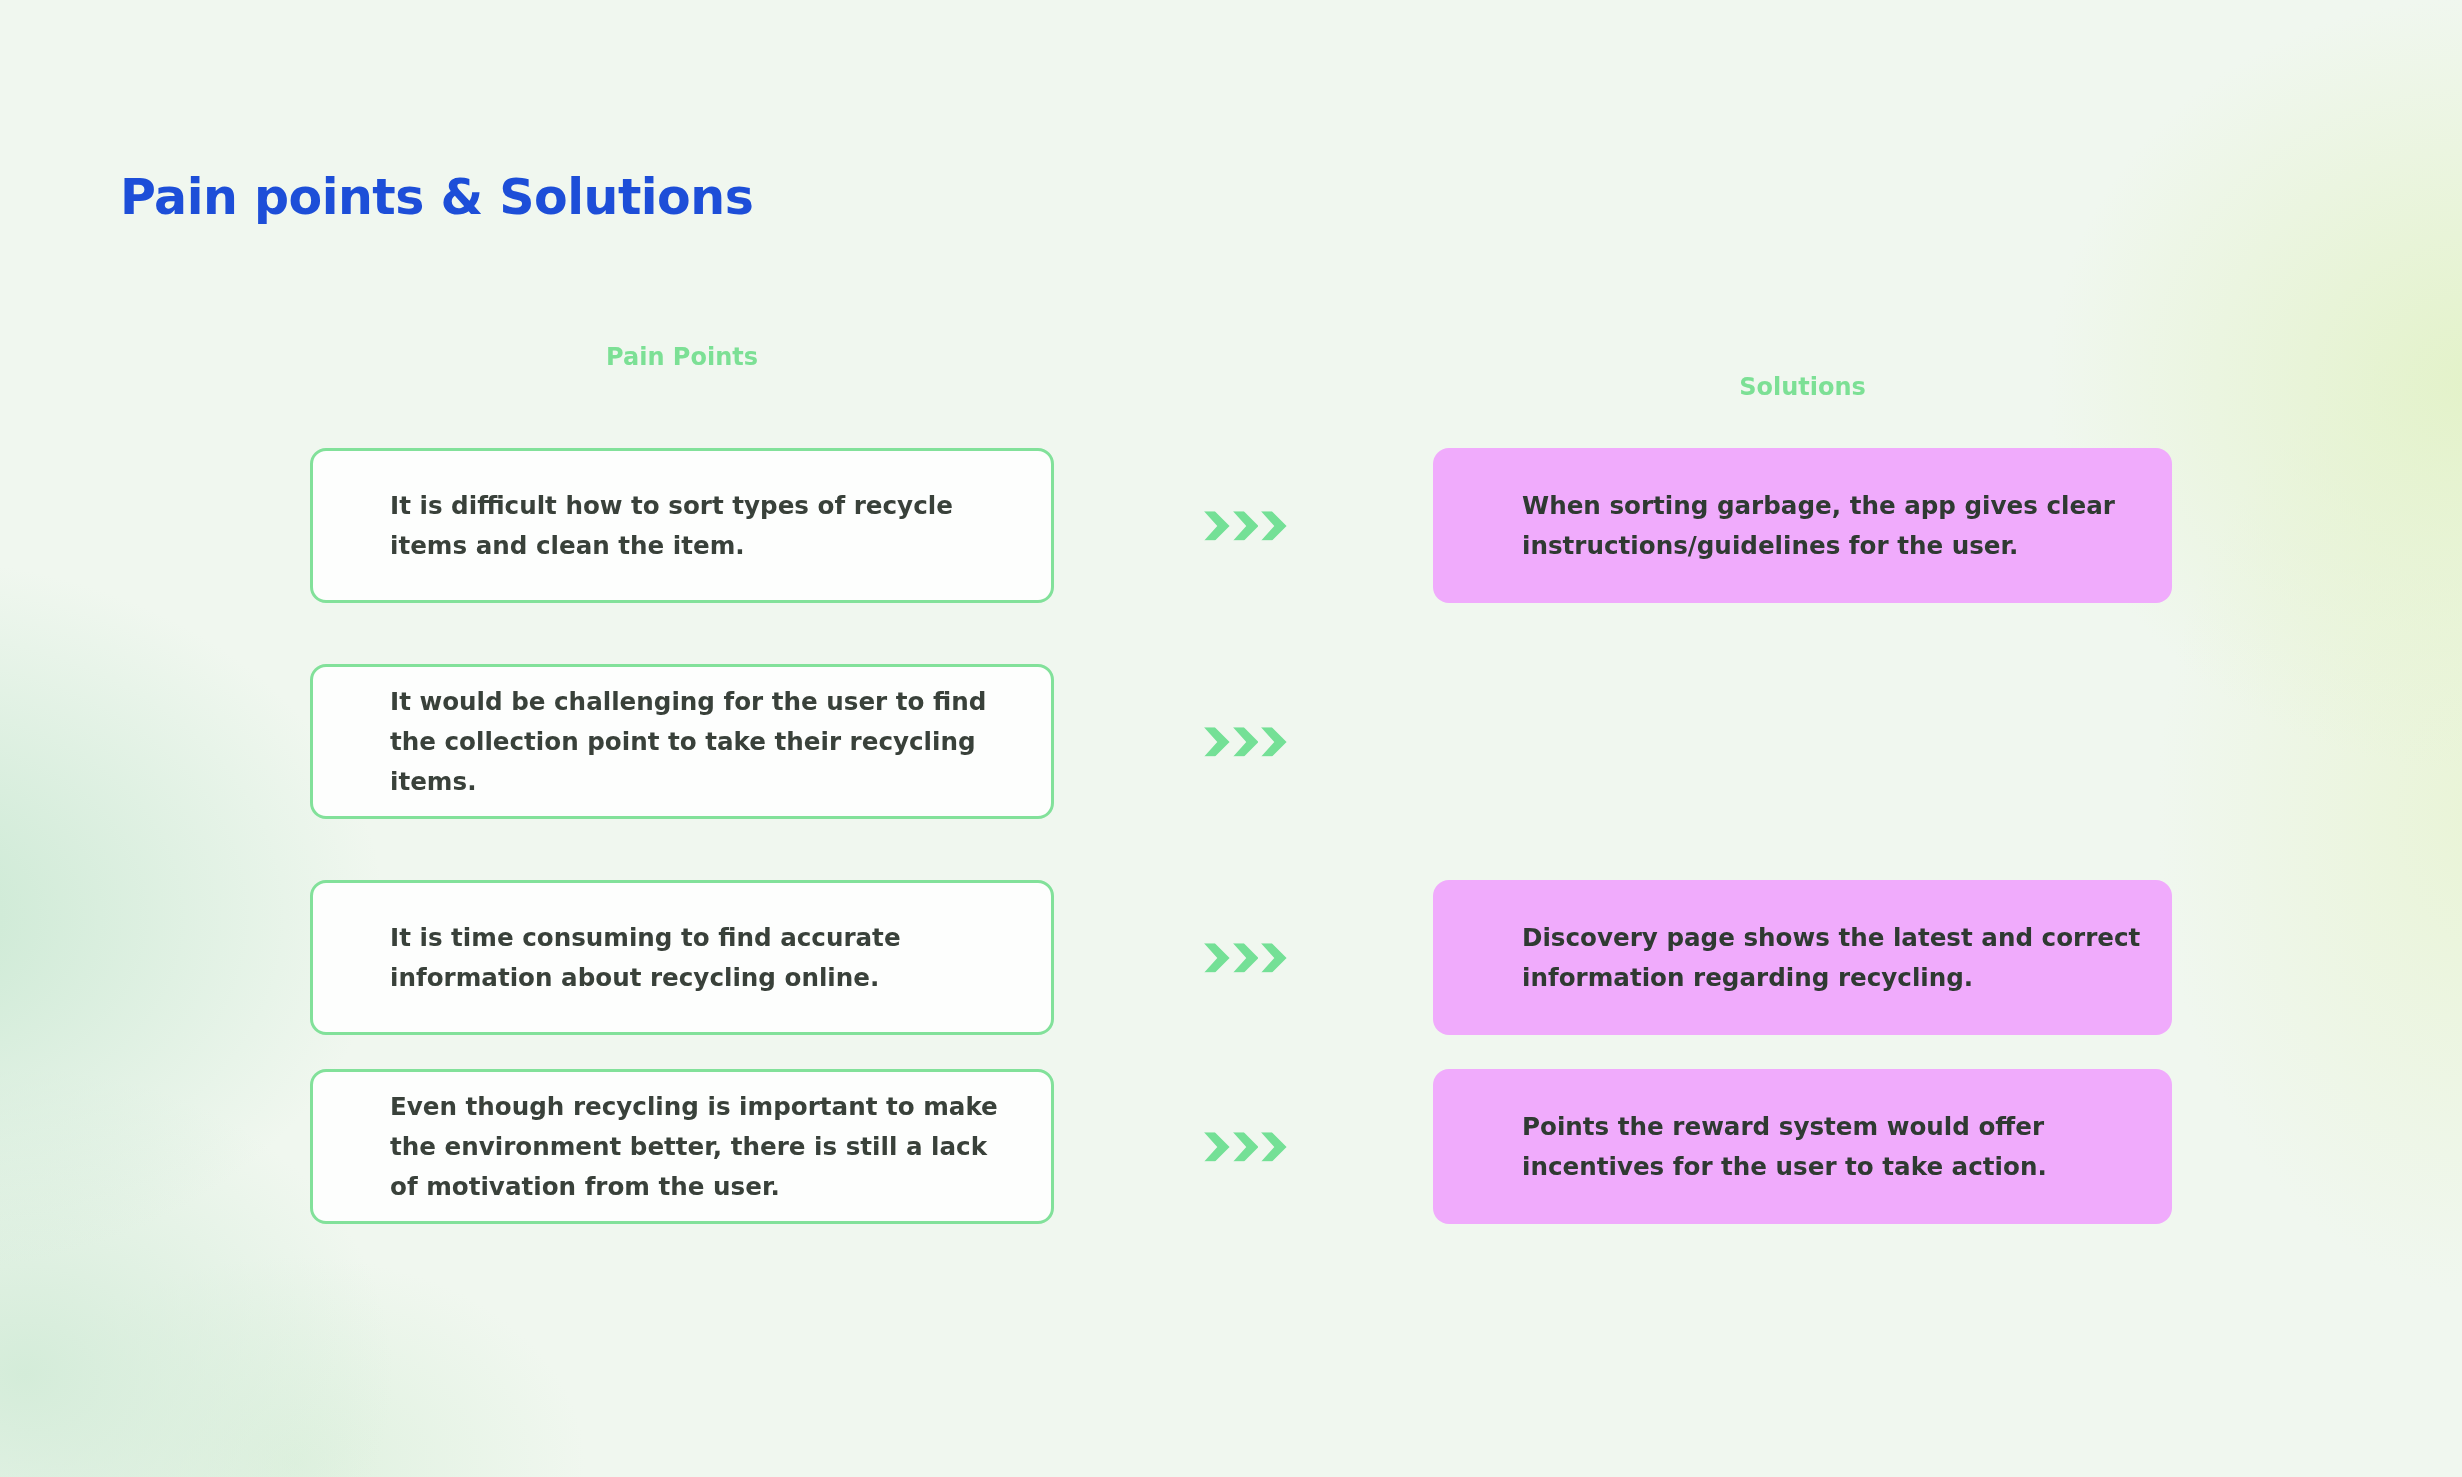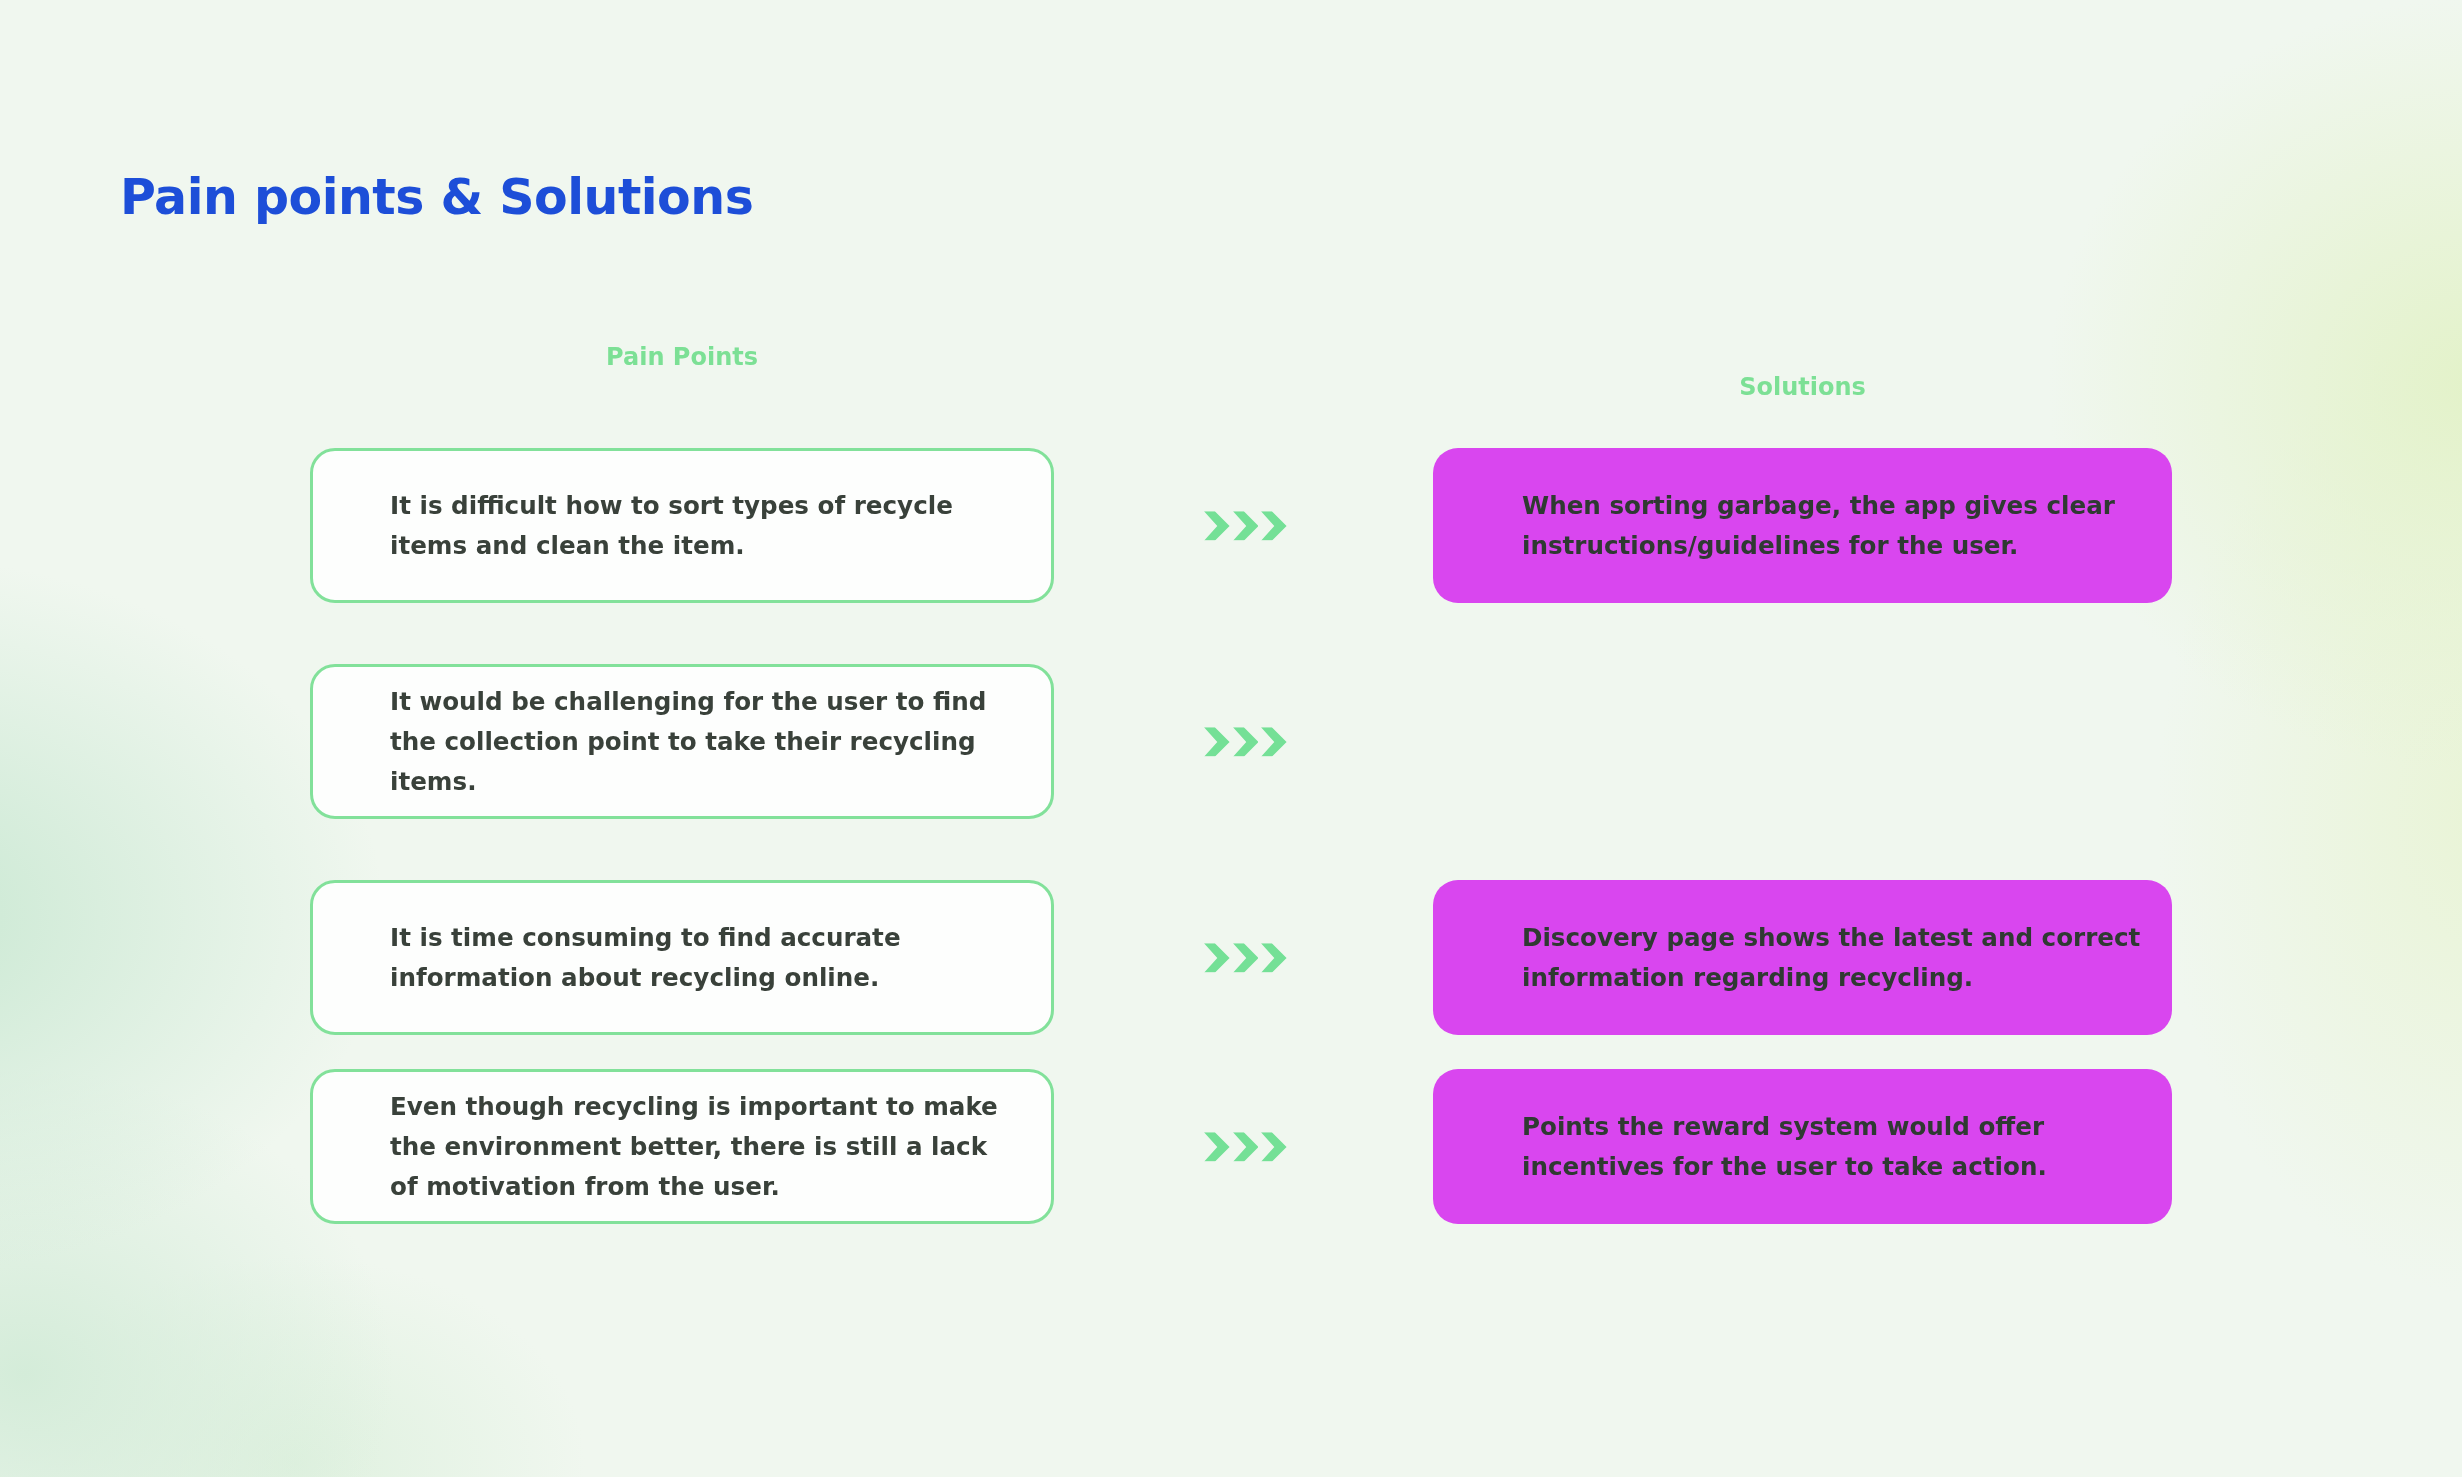--- a/index.html
+++ b/index.html
@@ -47,41 +47,41 @@
   }
   .row.r0 { top: 448px; }
   .row.r1 { top: 664px; }
   .row.r2 { top: 880px; }
   .row.r3 { top: 1069px; }
 
   .card {
     position: absolute;
     top: 0;
     height: 155px;
-    border-radius: 25px;
+    border-radius: 16px;
     display: flex;
     align-items: center;
   }
   .card p {
     font-size: 24.6px;
     line-height: 40px;
     font-weight: bold;
   }
   .pain-card {
     left: 310px;
     width: 744px;
     background: #fdfefd;
     border: 3px solid #82e19a;
     padding: 9.9px 36px 9.9px 77px;
   }
   .pain-card p { color: #39413a; }
   .solution-card {
     left: 1433px;
     width: 739px;
-    background: #d946ef;
+    background: #f0abfc;
     padding: 9.9px 19.7px 9.9px 89px;
   }
   .solution-card p { color: #2f3a32; }
 
   .arrow-group {
     position: absolute;
     left: 1204px;
     top: 50%;
     transform: translateY(-50%);
     display: flex;

